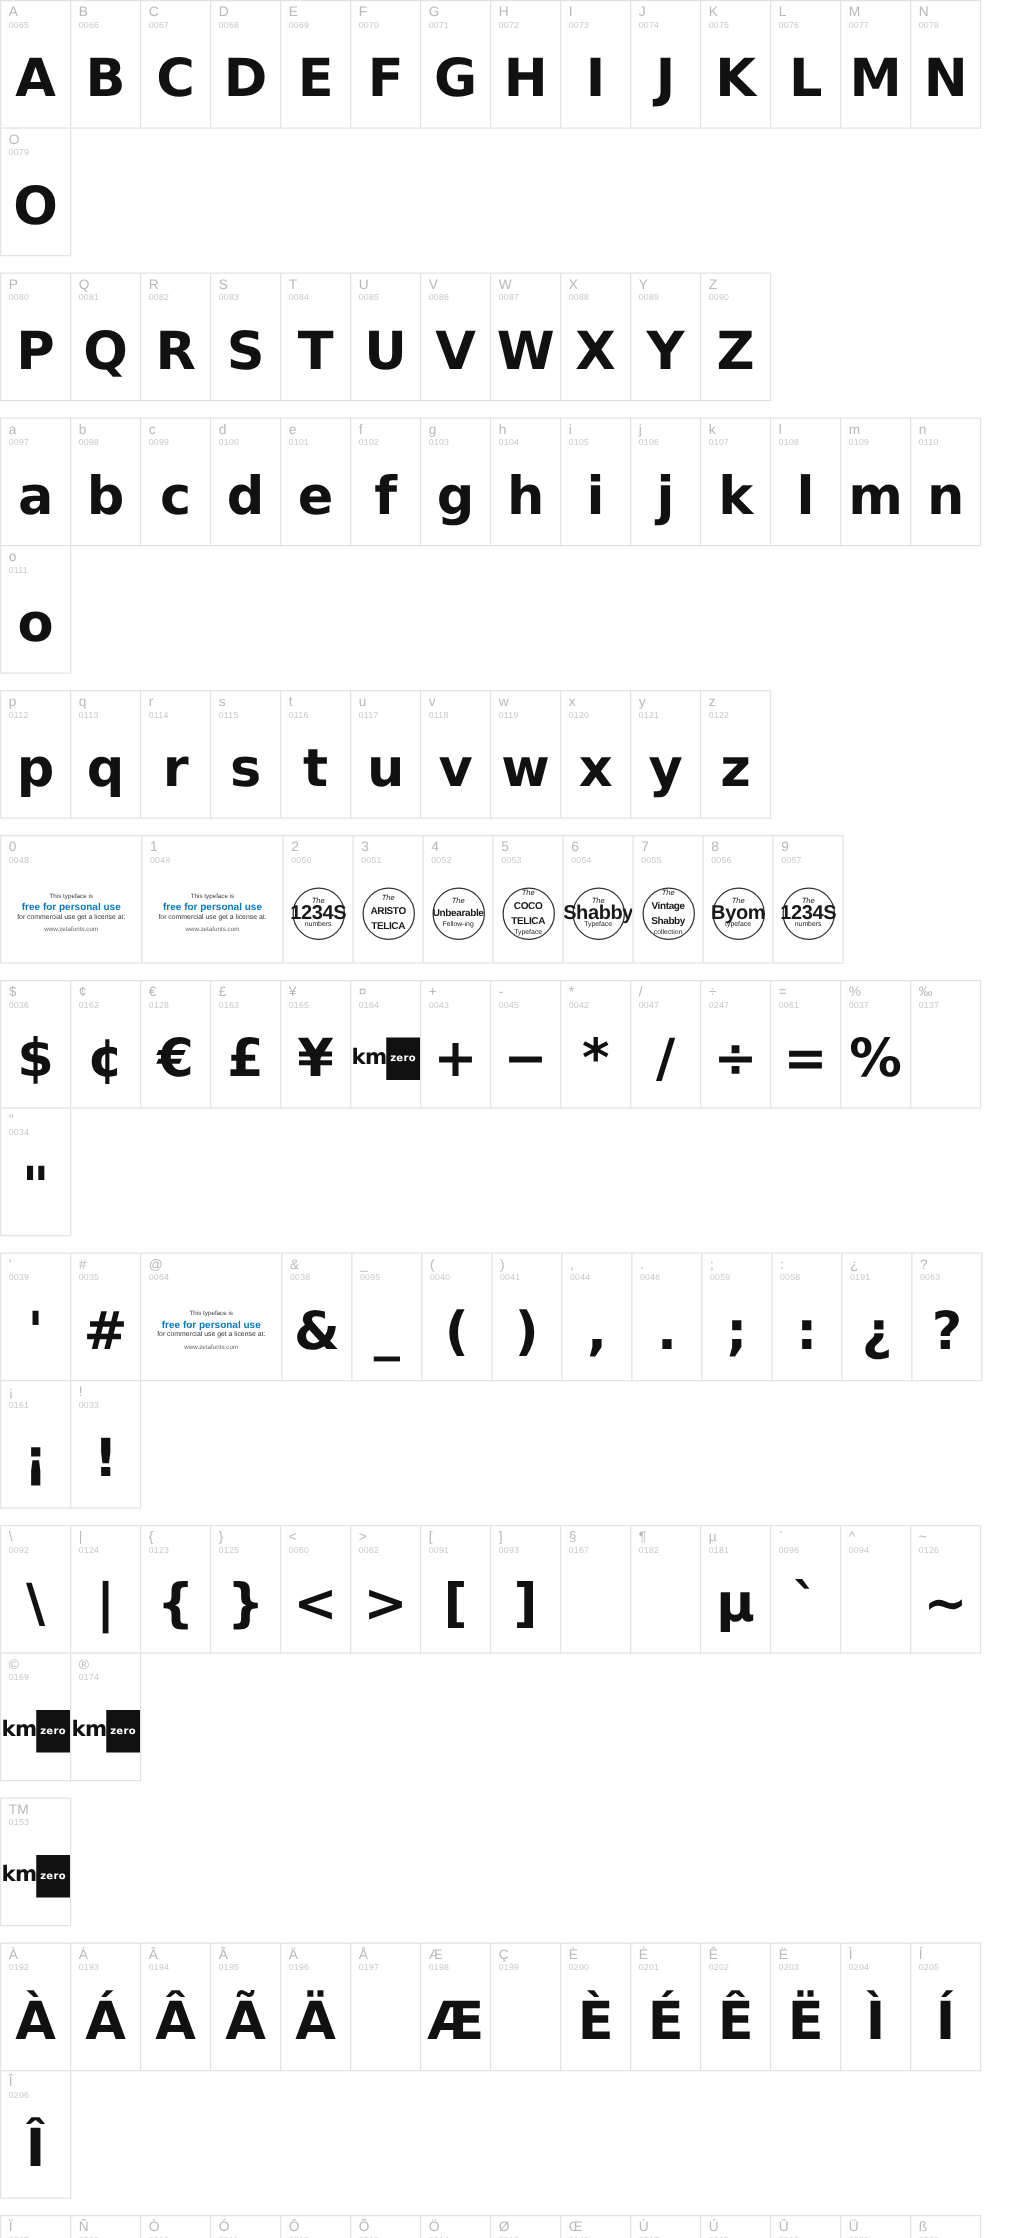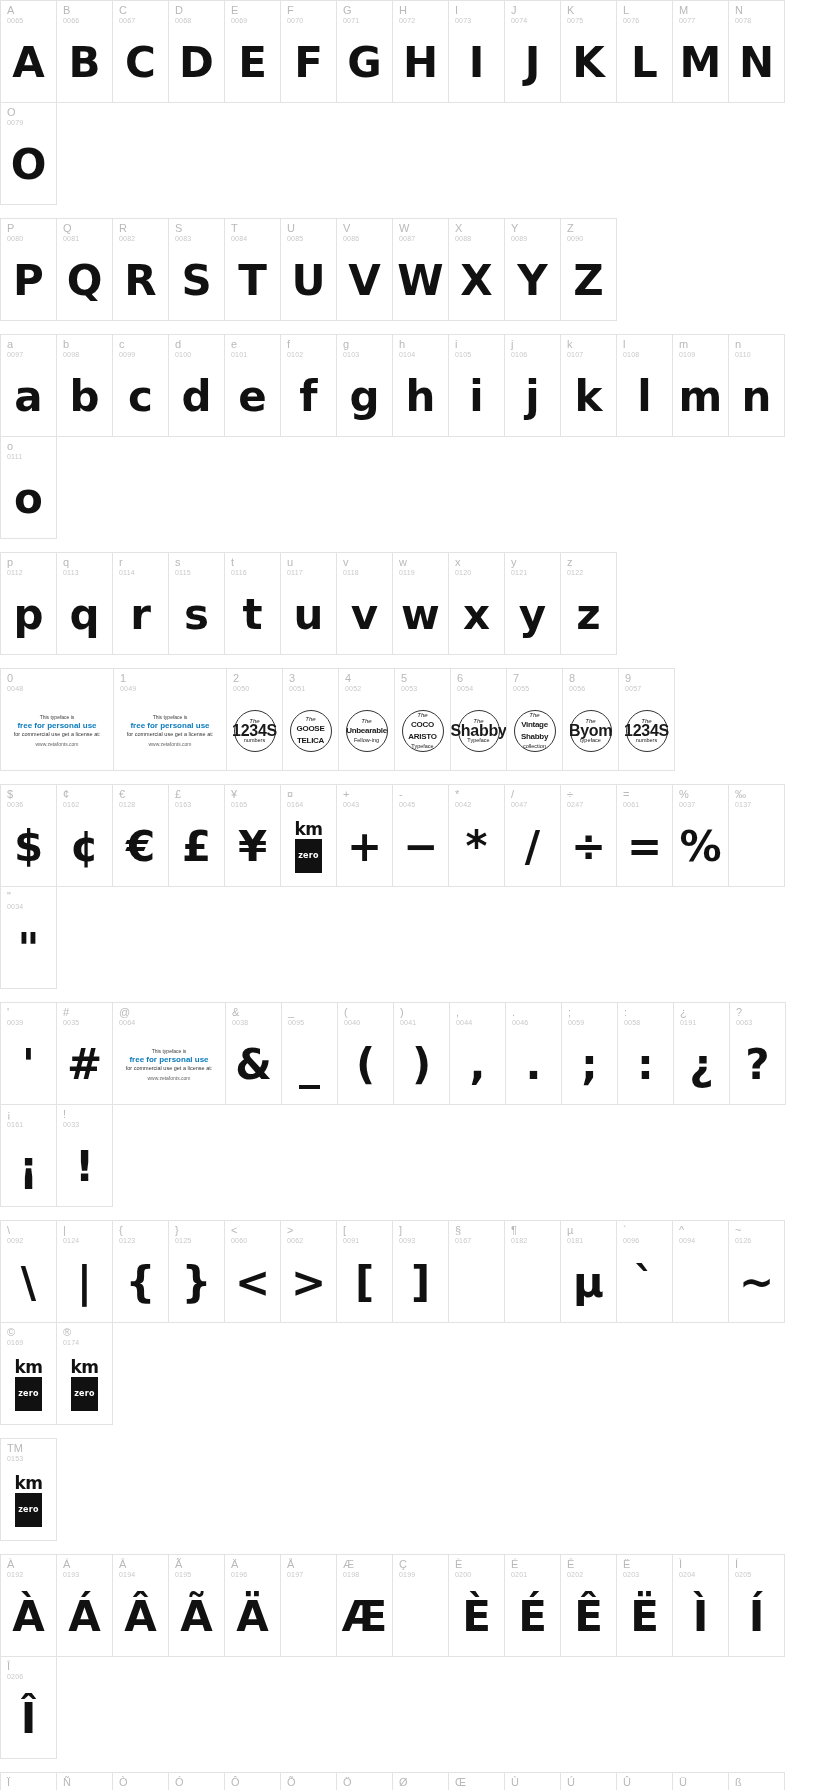--- a/index.html
+++ b/index.html
@@ -147,21 +147,21 @@
     display: flex;
     flex-direction: column;
     align-items: center;
     justify-content: center;
     padding: 2px;
     box-sizing: border-box;
   }
   
   .kmzero {
     display: inline-flex;
-    flex-direction: column;
+    flex-direction: row;
     align-items: center;
     line-height: 1;
   }
   .kmzero .km-top {
     font-family: "DejaVu Sans", sans-serif;
     font-weight: bold;
     font-size: 17px;
     letter-spacing: -0.5px;
   }
   .kmzero .km-bot {
@@ -478,21 +478,21 @@
             <div class="b-sub">numbers</div>
           </div>
         </div>
       </div>
       <div class="cell">
         <div class="char-label">3</div>
         <div class="code-label">0051</div>
         <div class="badge">
           <div class="b-ring">
             <div class="b-top">The</div>
-            <div class="b-main sm">GOOSE TELICA</div>
+            <div class="b-main sm">ARISTO TELICA</div>
             <div class="b-sub"></div>
           </div>
         </div>
       </div>
       <div class="cell">
         <div class="char-label">4</div>
         <div class="code-label">0052</div>
         <div class="badge">
           <div class="b-ring">
             <div class="b-top">The</div>
@@ -500,21 +500,21 @@
             <div class="b-sub">Fellow-ing</div>
           </div>
         </div>
       </div>
       <div class="cell">
         <div class="char-label">5</div>
         <div class="code-label">0053</div>
         <div class="badge">
           <div class="b-ring">
             <div class="b-top">The</div>
-            <div class="b-main sm">COCO ARISTO</div>
+            <div class="b-main sm">COCO TELICA</div>
             <div class="b-sub">Typeface</div>
           </div>
         </div>
       </div>
       <div class="cell">
         <div class="char-label">6</div>
         <div class="code-label">0054</div>
         <div class="badge">
           <div class="b-ring">
             <div class="b-top">The</div>

